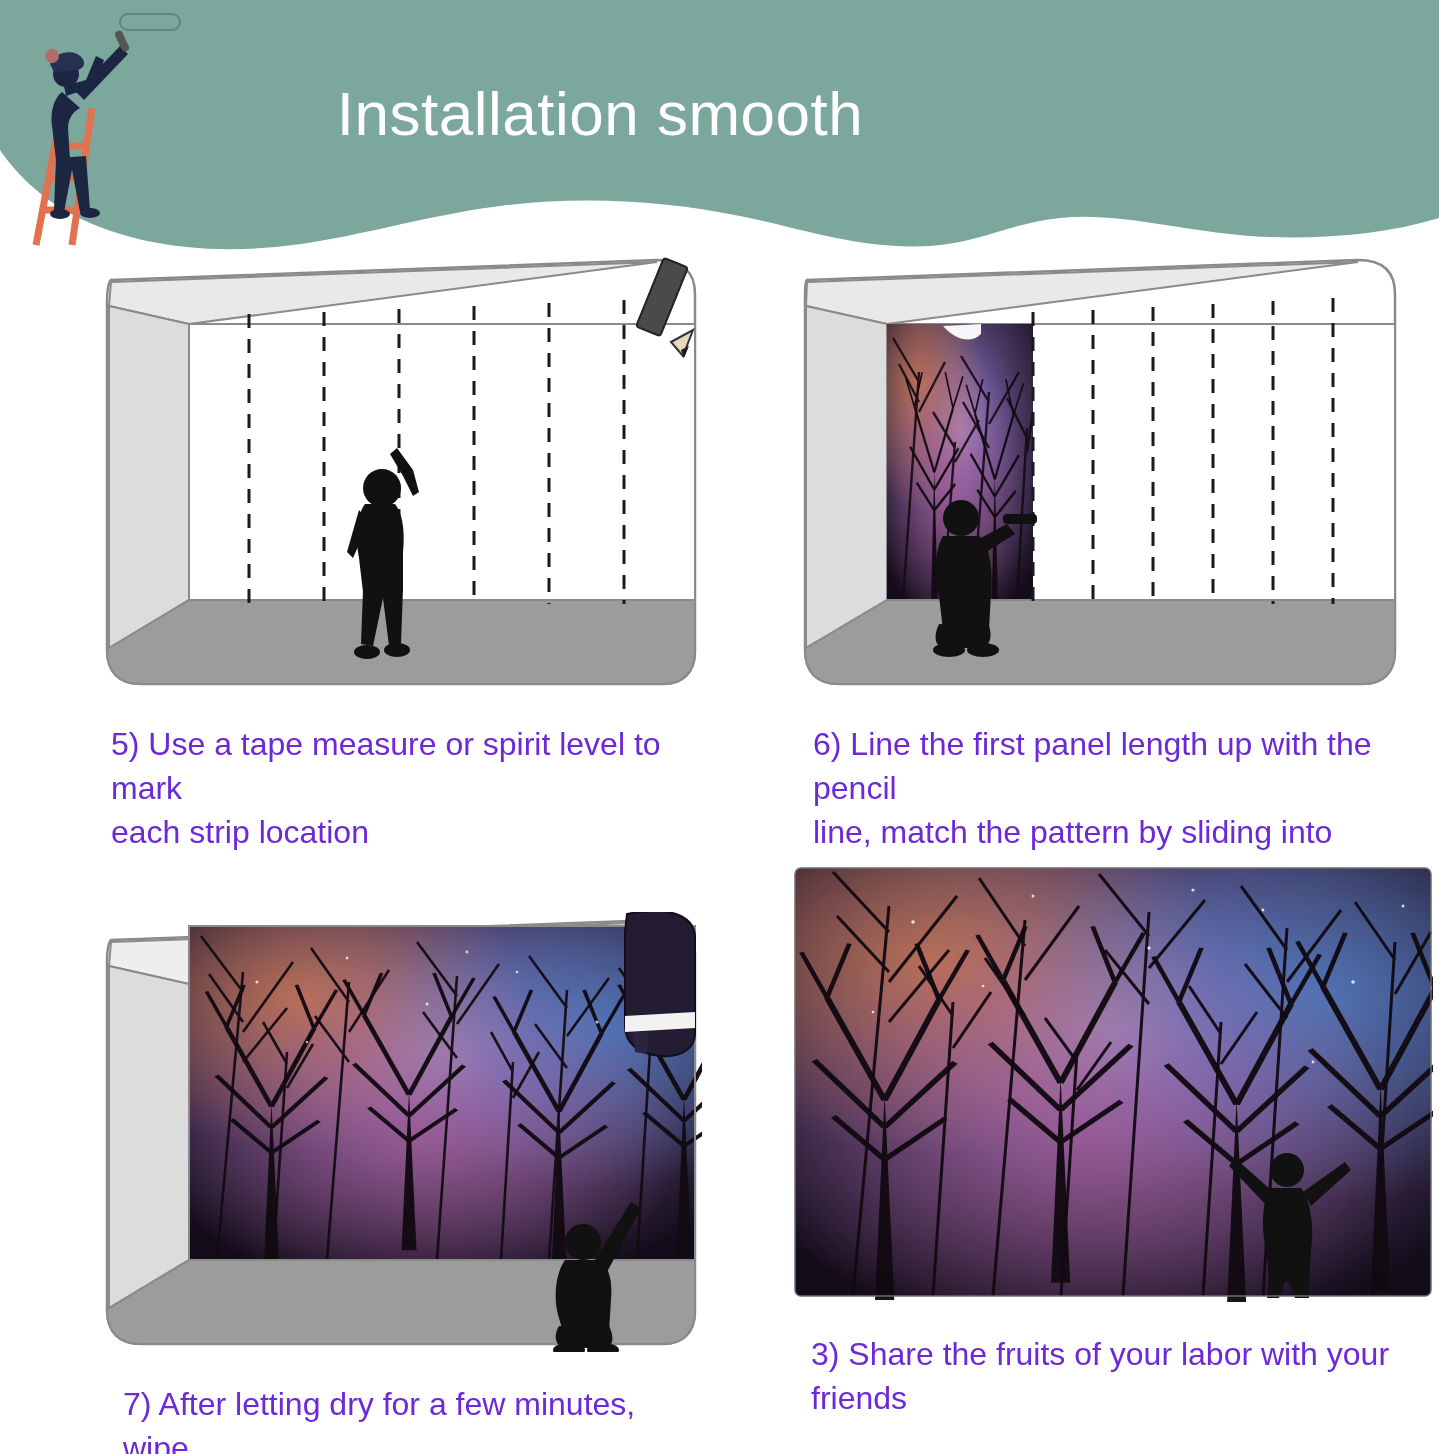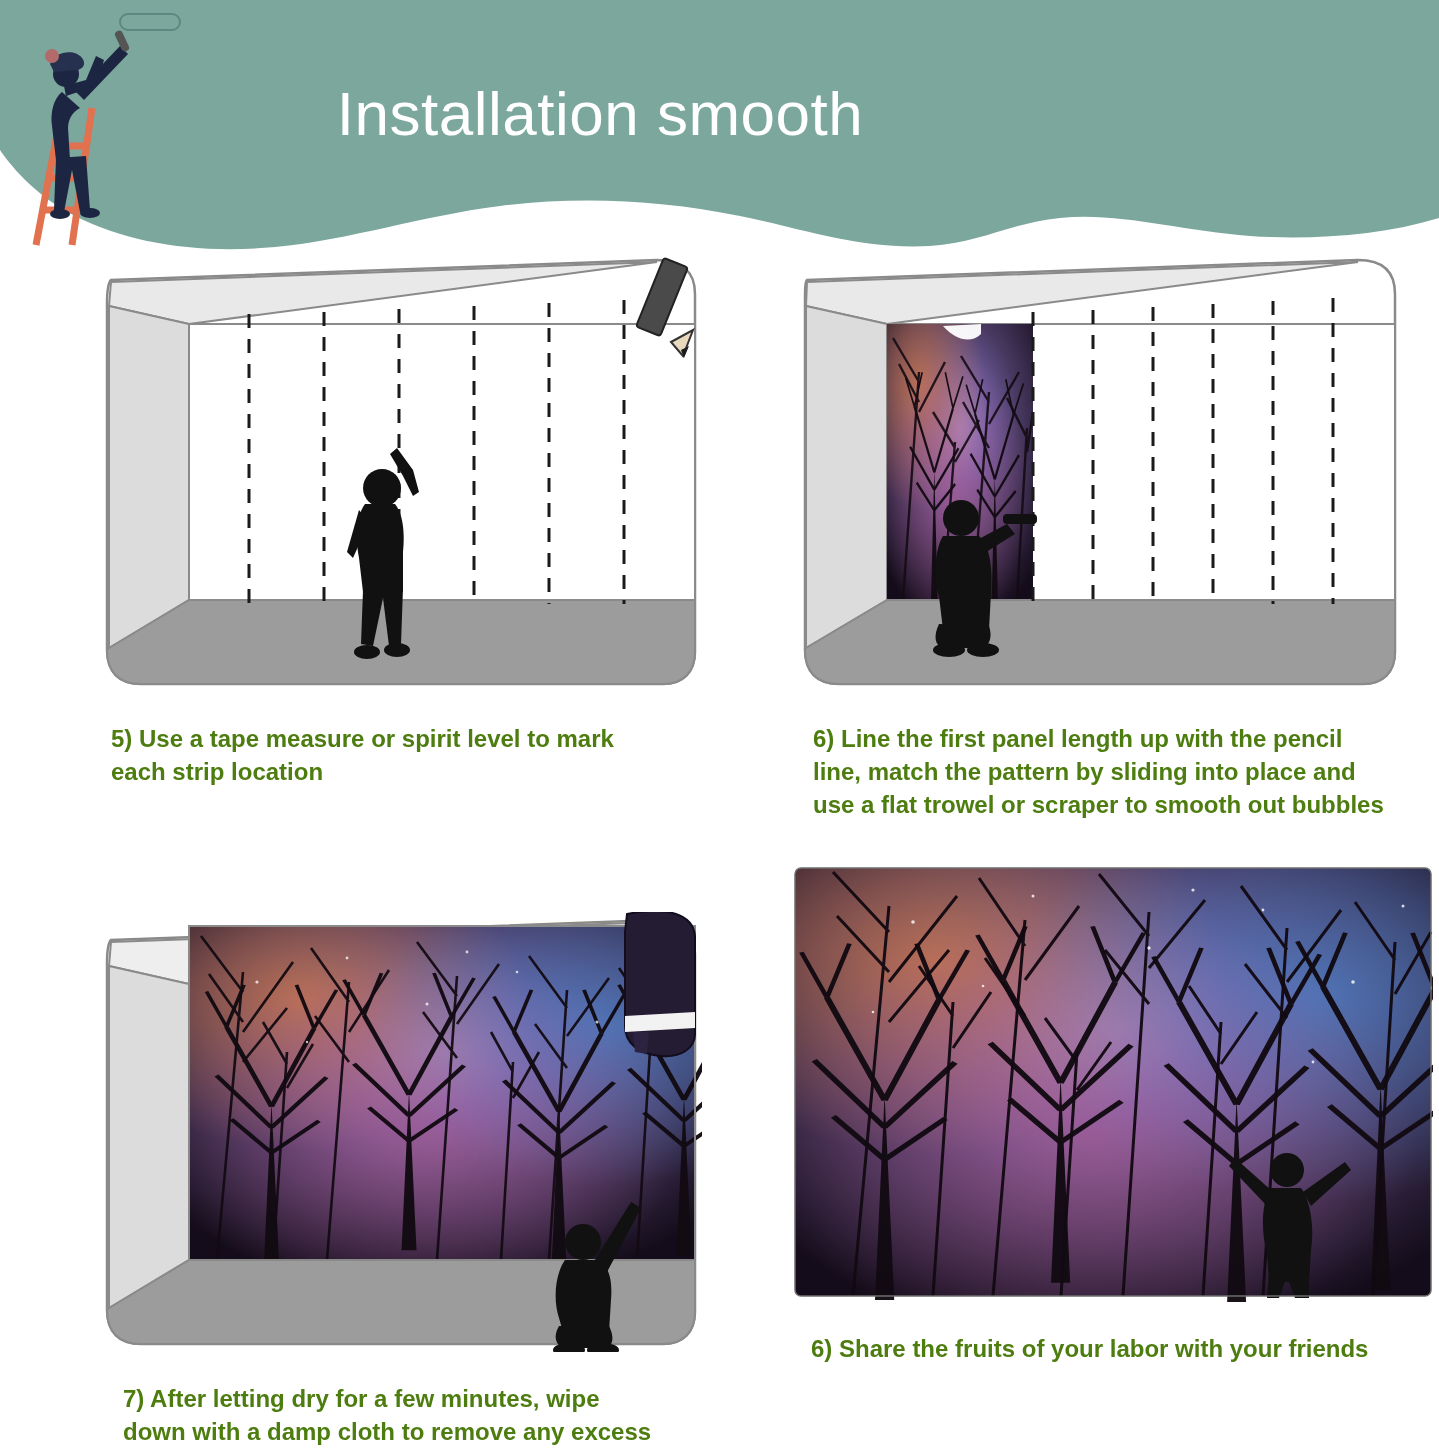--- a/index.html
+++ b/index.html
@@ -53,26 +53,25 @@
   .panel {
     position: absolute;
   }
   .illus {
     position: relative;
     border-radius: 14px;
     overflow: hidden;
     background: #ffffff;
   }
   .caption {
-    font-size: 24px;
+    font-size: 32px;
     line-height: 1.38;
-    color: #4d7c0f;
+    color: #6d28d9;
     font-family: "Liberation Sans", sans-serif;
     white-space: pre-line;
-    font-weight: bold;
   }
 
   
   #panel-5 { left: 97px; top: 252px; width: 605px; }
   #panel-6 { left: 793px; top: 252px; width: 610px; }
   #panel-7 { left: 97px; top: 912px; width: 605px; }
   #panel-8 { left: 793px; top: 862px; width: 640px; }
 
   #panel-5 .illus, #panel-6 .illus { width: 605px; height: 440px; }
   #panel-6 .illus { width: 610px; }
@@ -364,14 +363,14 @@
       <g fill="#111111">
         <circle cx="494" cy="308" r="17"></circle>
         <path d="M478,326 C468,340 468,370 474,392 L476,420 L516,420 L518,388 C522,362 516,336 508,326 Z"></path>
         <path d="M480,330 L442,296 L436,304 L474,344 Z"></path>
         <path d="M510,330 L552,300 L558,308 L518,344 Z"></path>
         <path d="M476,412 L474,436 L486,436 L494,414 L502,436 L516,436 L516,410 Z"></path>
       </g>
       <rect x="2" y="6" width="636" height="428" rx="6" fill="none" stroke="#6d6d6d" stroke-width="1.5"></rect>
     </svg>
   </div>
-  <div class="caption" id="caption-8">6)  Share the fruits of your labor with your friends</div>
+  <div class="caption" id="caption-8">3)  Share the fruits of your labor with your friends</div>
 </div>
 
 </body></html>

